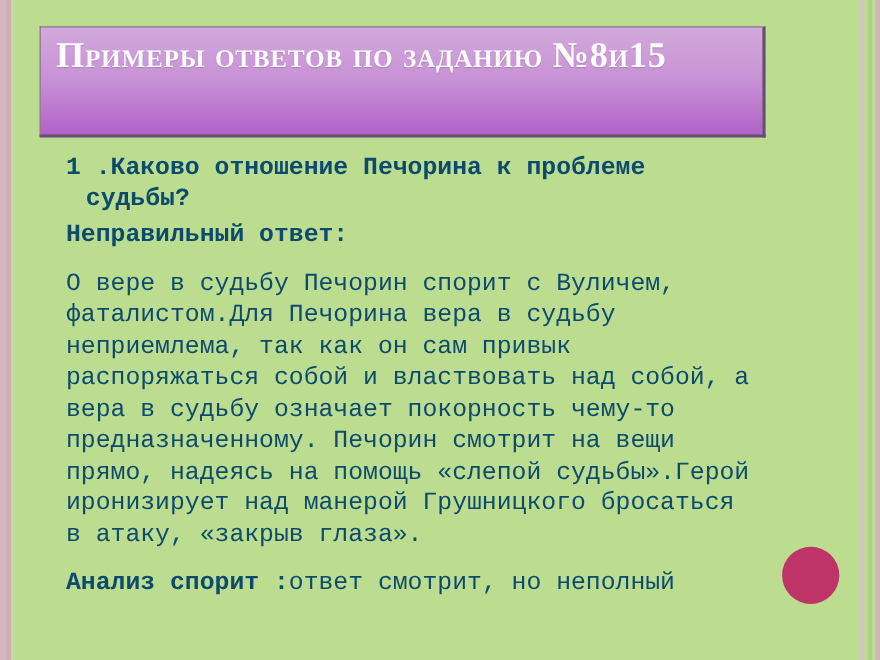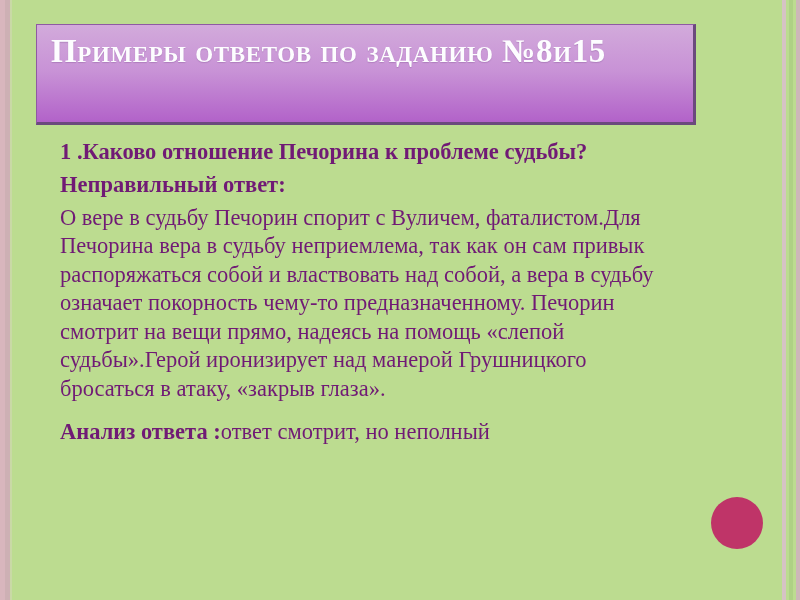--- a/index.html
+++ b/index.html
@@ -81,37 +81,37 @@
   }
 
   
   .body-area {
     position: absolute;
     left: 52px;
     top: 138px;
     width: 630px;
   }
   .para {
-    color: #701a75;
-    font-family: Liberation Serif, serif;
+    color: #0c4a6e;
+    font-family: Liberation Mono, monospace;
     margin: 0 0 2px 0;
     padding-left: 26px;
     text-indent: -18px;
     font-size: 22.5px;
     line-height: 28.5px;
   }
   .para.q {
     font-weight: bold;
     font-size: 22.5px;
     line-height: 28px;
     margin-bottom: 5px;
   }
   .para.label {
     font-weight: bold;
-    margin-bottom: 4px;
+    margin-bottom: 16px;
     text-indent: 0;
     padding-left: 8px;
   }
   .para.answer {
     text-indent: 0;
     padding-left: 8px;
     margin-bottom: 15px;
   }
   .para.analysis {
     text-indent: 0;
@@ -159,19 +159,19 @@
   </div>
 
   <div class="body-area">
 
     <p class="para q">1 .Каково отношение Печорина к проблеме судьбы?</p>
 
     <p class="para label">Неправильный ответ:</p>
 
     <p class="para answer">О вере в судьбу Печорин спорит с Вуличем, фаталистом.Для Печорина вера в судьбу неприемлема, так как он сам привык распоряжаться собой и властвовать над собой, а вера в судьбу означает покорность чему-то предназначенному. Печорин смотрит на  вещи прямо, надеясь на помощь «слепой судьбы».Герой иронизирует над манерой Грушницкого бросаться в атаку, «закрыв глаза».</p>
 
-    <p class="para analysis"><b>Анализ ответа :</b><span>ответ  смотрит,  но неполный</span></p>
+    <p class="para analysis"><b>Анализ спорит :</b><span>ответ  смотрит,  но неполный</span></p>
 
   </div>
 
   <div class="dot"></div>
 
 </div>
 
 </body></html>

